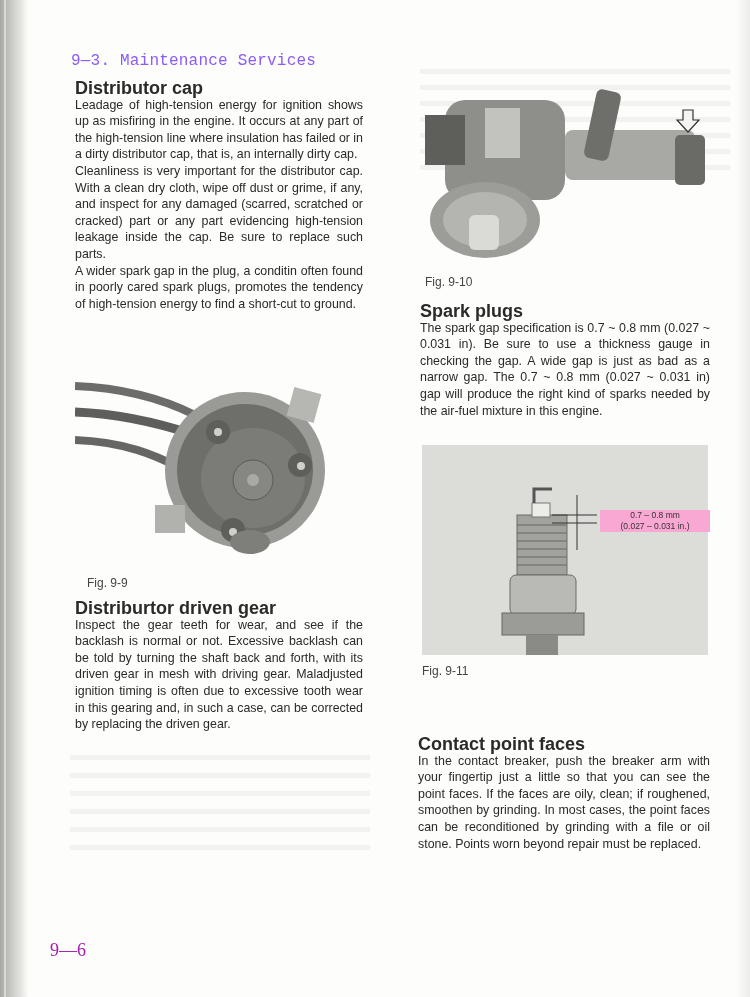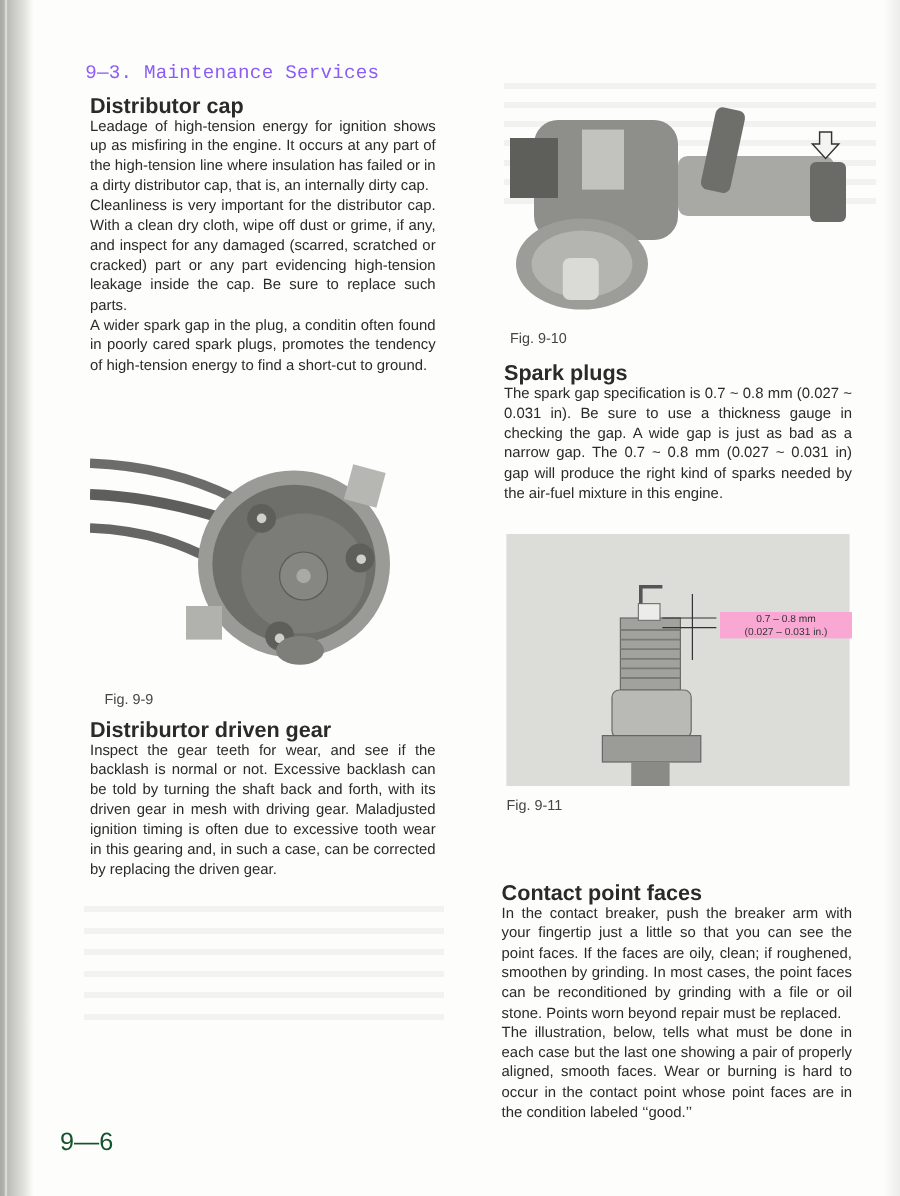--- a/index.html
+++ b/index.html
@@ -8,21 +8,21 @@
   .binding::after{content:"";position:absolute;left:4px;top:0;width:2px;height:100%;background:#d8d8d4;}
   .rightedge{position:absolute;right:0;top:0;width:14px;height:997px;background:linear-gradient(to right,#fdfdfb,#ececea);}
   .ghost{position:absolute;left:420px;top:60px;width:310px;height:110px;background:repeating-linear-gradient(to bottom,transparent 0 9px,rgba(160,160,160,0.12) 9px 14px,transparent 14px 16px);}
   .ghost2{position:absolute;left:70px;top:745px;width:300px;height:115px;background:repeating-linear-gradient(to bottom,transparent 0 10px,rgba(170,170,170,0.13) 10px 15px,transparent 15px 18px);}
   .section-head{position:absolute;left:71px;top:52px;font-family:Liberation Mono, monospace;font-size:16px;color:#8b5cf6;letter-spacing:0.2px;}
   .col{position:absolute;font-size:12.4px;line-height:16.6px;text-align:justify;}
   .col h3{margin:0;font-size:18px;font-weight:bold;line-height:16.6px;}
   .col p{margin:0;}
   .figcap{position:absolute;font-size:12px;color:#444;}
   .photo{position:absolute;}
-  .pagenum{position:absolute;left:50px;top:940px;font-family:Liberation Sans, sans-serif;font-size:21px;color:#14532d;}
+  .pagenum{position:absolute;left:50px;top:940px;font-family:Liberation Serif, serif;font-size:18px;color:#a21caf;}
   .gapbox{position:absolute;left:600px;top:510px;width:110px;text-align:center;font-size:8.5px;line-height:11px;color:#333;background:#f9a8d4;}
 </style>
 </head>
 <body>
 
 <div class="binding"></div>
 <div class="rightedge"></div>
 <div class="ghost"></div>
 <div class="ghost2"></div>
 
@@ -106,16 +106,15 @@
 <div class="gapbox">
   <div>0.7 – 0.8 mm</div>
   <div>(0.027 – 0.031 in.)</div>
 </div>
 
 <div class="figcap" style="left:422px;top:664px;">Fig. 9-11</div>
 
 <div class="col" style="left:418px;top:692px;width:292px;margin-top:44px;">
   <h3>Contact point faces</h3>
   <p>In the contact breaker, push the breaker arm with your fingertip just a little so that you can see the point faces. If the faces are oily, clean; if roughened, smoothen by grinding. In most cases, the point faces can be reconditioned by grinding with a file or oil stone. Points worn beyond repair must be replaced.</p>
-  <p>The illustration, below, tells what must be done in each case but the last one showing a pair of properly aligned, smooth faces. Wear or burning is hard to occur in the contact point whose point faces are in the condition labeled ‘‘good.’’</p>
 </div>
 
 <div class="pagenum">9—6</div>
 
 </body></html>

